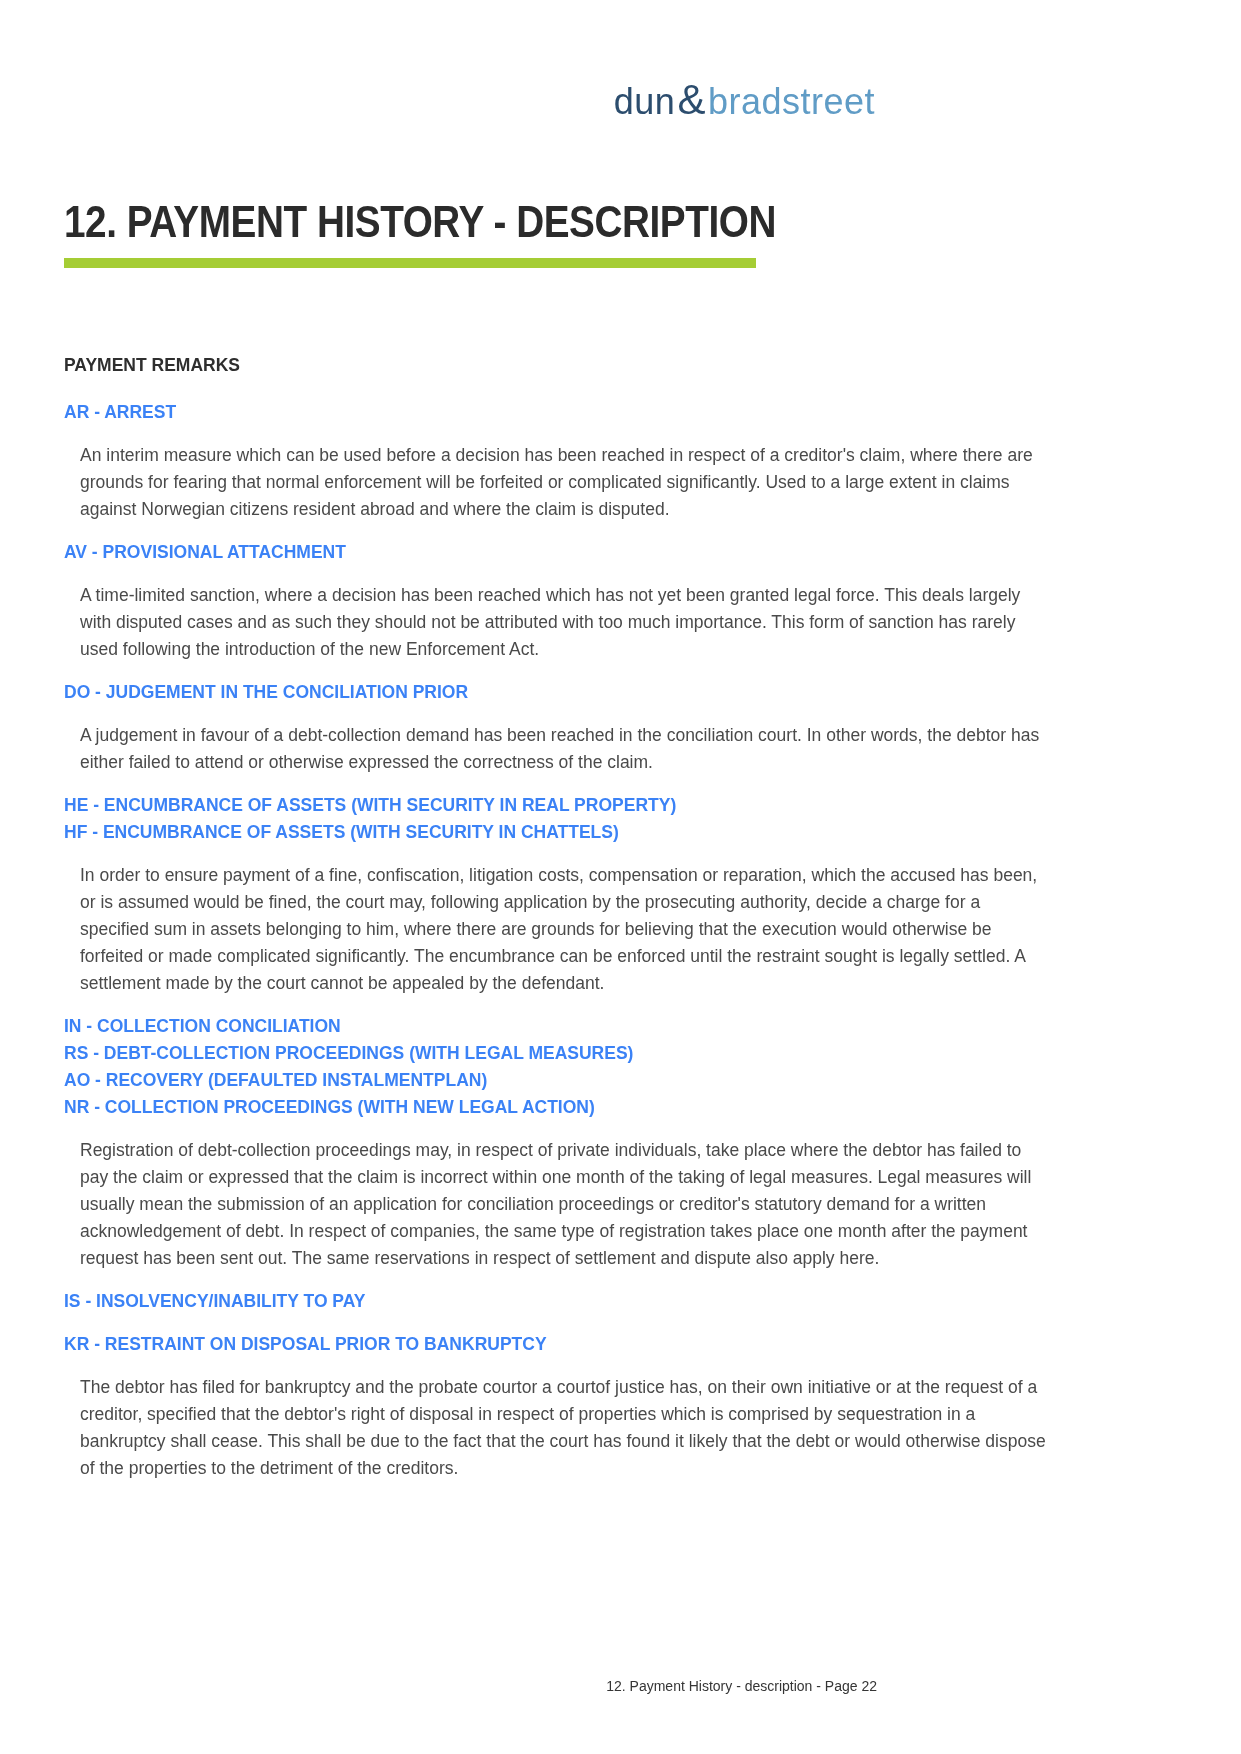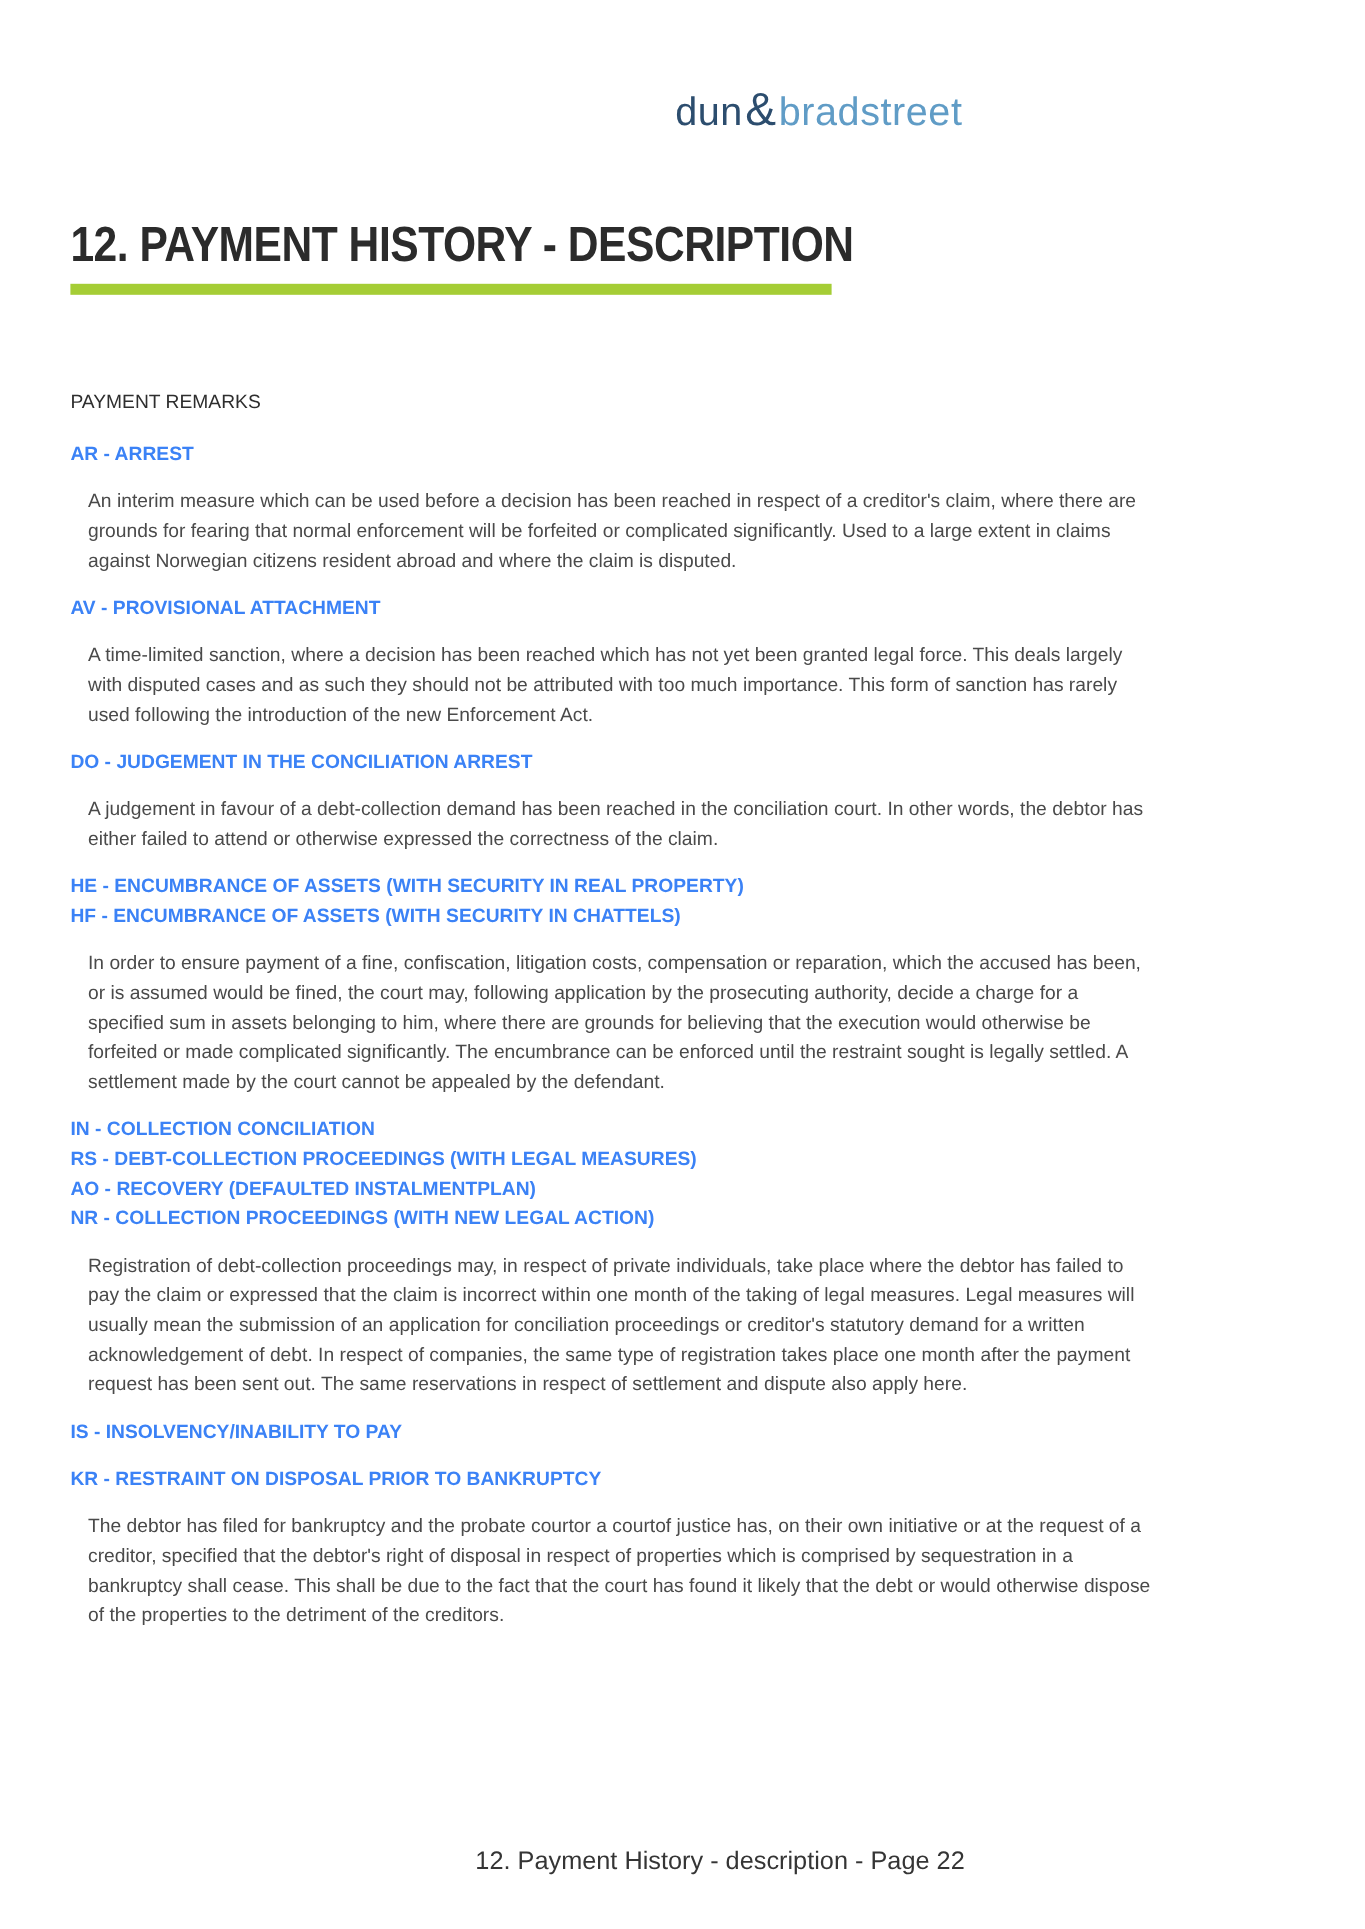--- a/index.html
+++ b/index.html
@@ -49,37 +49,37 @@
   .content {
     position: absolute;
     left: 64px;
     top: 352px;
     width: 1003px;
     font-size: 17.5px;
     line-height: 27px;
     color: #4a4a4a;
   }
   .remarks-heading {
-    font-weight: normal;
+    font-weight: bold;
     color: #2e2e2e;
     margin: 0 0 20px 0;
   }
   .section { margin: 0 0 16px 0; }
   .section .sec-heading {
     font-weight: bold;
     color: #3b82f6;
     margin: 0;
   }
   .section .sec-body { margin: 16px; }
   
   .footer {
     position: absolute;
     right: 176px;
     top: 1678px;
-    font-size: 23px;
+    font-size: 14px;
     color: #353535;
   }
 </style>
 </head>
 <body>
 
 <div class="page">
 
   <div class="logo">
     <span class="part1">dun</span><span class="amp">&amp;</span><span class="part2">bradstreet</span>
@@ -96,21 +96,21 @@
       <p class="sec-heading">AR - ARREST</p>
       <p class="sec-body">An interim measure which can be used before a decision has been reached in respect of a creditor's claim, where there are grounds for fearing that normal enforcement will be forfeited or complicated significantly. Used to a large extent in claims against Norwegian citizens resident abroad and where the claim is disputed.</p>
     </div>
 
     <div class="section">
       <p class="sec-heading">AV - PROVISIONAL ATTACHMENT</p>
       <p class="sec-body">A time-limited sanction, where a decision has been reached which has not yet been granted legal force. This deals largely with disputed cases and as such they should not be attributed with too much importance. This form of sanction has rarely used following the introduction of the new Enforcement Act.</p>
     </div>
 
     <div class="section">
-      <p class="sec-heading">DO - JUDGEMENT IN THE CONCILIATION ARREST</p>
+      <p class="sec-heading">DO - JUDGEMENT IN THE CONCILIATION PRIOR</p>
       <p class="sec-body">A judgement in favour of a debt-collection demand has been reached in the conciliation court. In other words, the debtor has either failed to attend or otherwise expressed the correctness of the claim.</p>
     </div>
 
     <div class="section">
       <p class="sec-heading">HE - ENCUMBRANCE OF ASSETS (WITH SECURITY IN REAL PROPERTY)</p>
       <p class="sec-heading">HF - ENCUMBRANCE OF ASSETS (WITH SECURITY IN CHATTELS)</p>
       <p class="sec-body">In order to ensure payment of a fine, confiscation, litigation costs, compensation or reparation, which the accused has been, or is assumed would be fined, the court may, following application by the prosecuting authority, decide a charge for a specified sum in assets belonging to him, where there are grounds for believing that the execution would otherwise be forfeited or made complicated significantly. The encumbrance can be enforced until the restraint sought is legally settled. A settlement made by the court cannot be appealed by the defendant.</p>
     </div>
 
     <div class="section">

